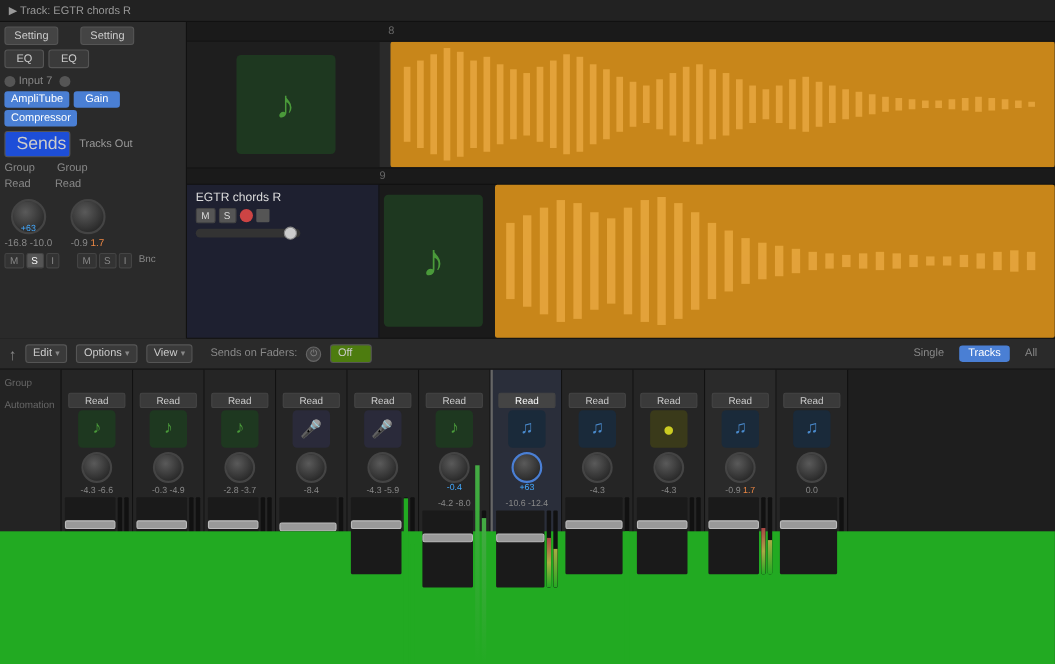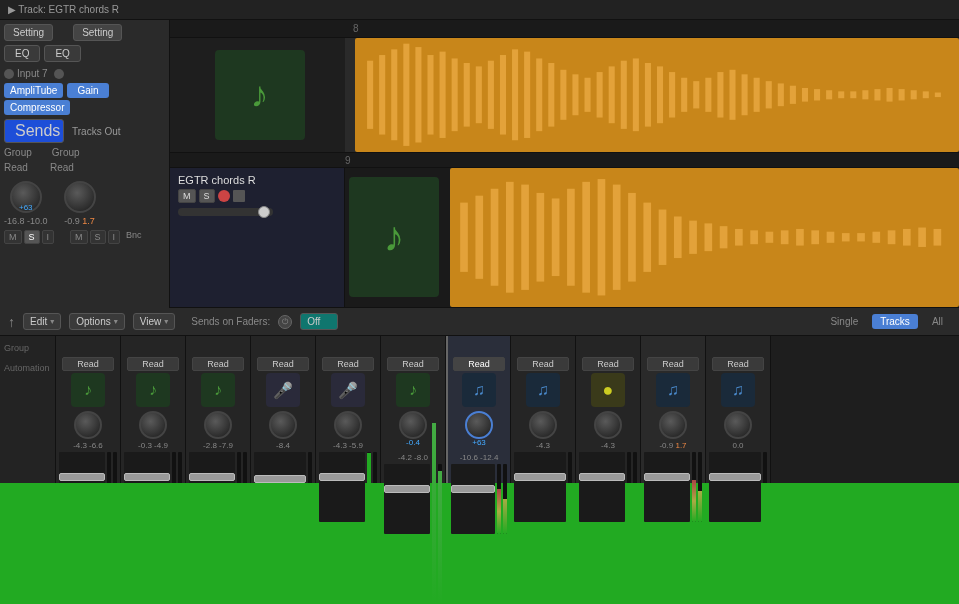--- a/index.html
+++ b/index.html
@@ -190,21 +190,21 @@
       background: #3a3a3a;
       border: 1px solid #555;
       color: #ccc;
       font-size: 10px;
       padding: 2px 6px;
       border-radius: 3px;
       cursor: pointer;
     }
     .mixer-dropdown .arrow { font-size: 8px; color: #888; }
     .off-select {
-      background: #0f766e;
+      background: #4d7c0f;
       border: 1px solid #555;
       color: #ccc;
       font-size: 10px;
       padding: 2px 16px 2px 6px;
       border-radius: 3px;
       cursor: pointer;
       appearance: none;
       -webkit-appearance: none;
     }
     .mixer-right {
@@ -612,21 +612,21 @@
           </div>
         </div>
 
         <div style="width:65px; min-width:65px; border-right:1px solid #111; background:#252525; display:flex; flex-direction:column; align-items:center; padding:1px;">
           <div style="height:20px;"></div>
           <button class="auto-btn">Read</button>
           <div style="width:34px; height:34px; background:#1e3820; border-radius:4px; display:flex; align-items:center; justify-content:center; margin:2px 0;">
             <span style="font-size:16px; color:#4a9a3a;">♪</span>
           </div>
           <div style="width:28px; height:28px; border-radius:50%; background:radial-gradient(circle at 40% 35%, #5a5a5a, #1a1a1a); border:2px solid #444; cursor:pointer; margin:2px 0;"></div>
-          <div style="font-size:8px; color:#888;">-2.8 -7.9</div>
+          <div style="font-size:8px; color:#888;">-2.8 -3.7</div>
           <div style="display:flex; gap:2px; width:100%; padding:0 2px; height:70px; margin:2px 0; align-items:flex-end;">
             <div style="flex:1; height:70px; background:#1a1a1a; border-radius:1px; position:relative; cursor:pointer;">
               <div style="position:absolute; top:30%; width:100%; height:8px; background:#999; border-radius:2px; border:1px solid #bbb;"></div>
             </div>
             <div style="width:4px; height:70px; background:#111; border-radius:1px; overflow:hidden; position:relative;">
               <div style="position:absolute; bottom:0; left:0; right:0; height:40%; background:linear-gradient(to top,#2a2,#4a4);"></div>
             </div>
             <div style="width:4px; height:70px; background:#111; border-radius:1px; overflow:hidden; position:relative;">
               <div style="position:absolute; bottom:0; left:0; right:0; height:30%; background:linear-gradient(to top,#2a2,#4a4);"></div>
             </div>

